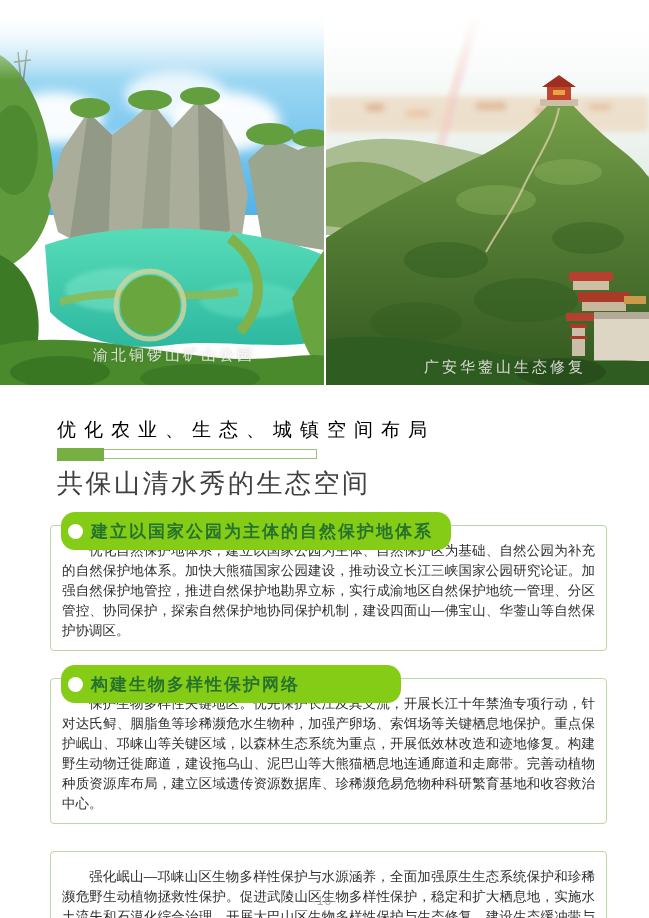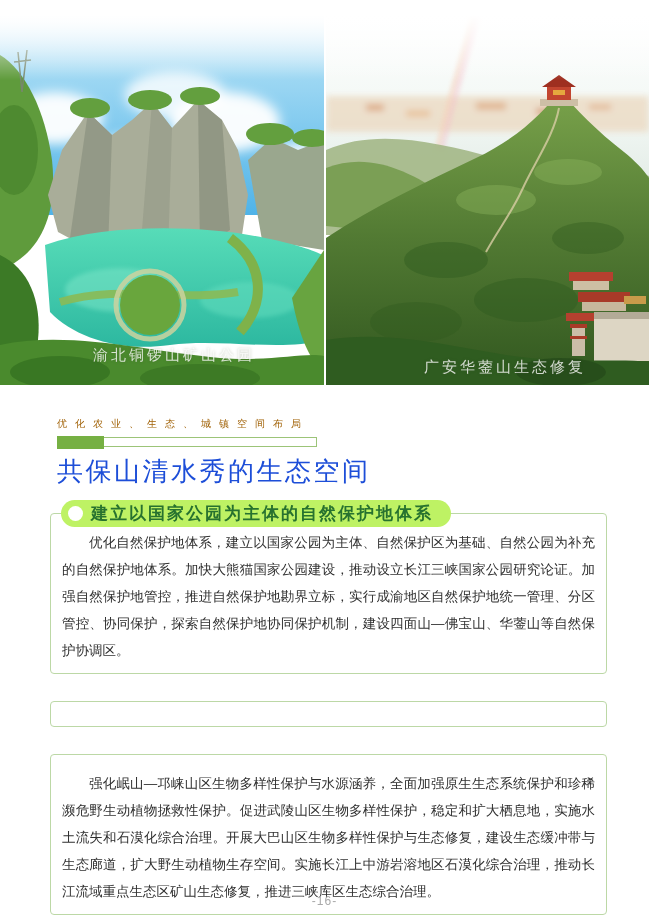--- a/index.html
+++ b/index.html
@@ -14,37 +14,37 @@
   .photo svg { display:block; width:100%; height:100%; }
   .photo-fade { position:absolute; left:0; top:0; width:100%; height:80px;
     background:linear-gradient(#ffffff 18%, rgba(255,255,255,0)); pointer-events:none; }
   .caption { position:absolute; color:rgba(255,255,255,0.78); font-size:15px;
     letter-spacing:3px; text-shadow:0 0 3px rgba(60,80,40,0.35); white-space:nowrap; }
   .caption.c-left  { left:93px;  top:346px; }
   .caption.c-right { left:424px; top:358px; }
 
   
   .header { margin:32px 0 0 57px; }
-  .eyebrow { font-size:10px; letter-spacing:8px; color:#a16207; }
+  .eyebrow { font-size:19px; letter-spacing:8px; color:#000000; }
   .bar { position:relative; margin-top:6px; width:260px; height:10px;
     background:#ffffff; border:1px solid #9cc478; }
   .bar-fill { position:absolute; left:-1px; top:-2px; width:47px; height:13px; background:#76b043; }
-  .page-title { margin-top:7px; font-size:26px; color:#1d4ed8; letter-spacing:2.5px; font-weight:normal; }
+  .page-title { margin-top:7px; font-size:26px; color:#404040; letter-spacing:2.5px; font-weight:normal; }
 
   
   .section { position:relative; margin:24px 0 0 50px; width:557px;
     border:1px solid #bcd8a6; border-radius:4px; padding:15px 11px 9px 11px; }
   .section + .section { margin-top:27px; }
-  .badge { position:absolute; top:-14px; left:10px; height:27px;
+  .badge { position:absolute; top:-14px; left:10px; height:38px;
     display:inline-flex; align-items:center; gap:8px;
-    background:#bef264; border-radius:14px; padding:0 18px 0 7px; }
+    background:#84cc16; border-radius:14px; padding:0 18px 0 7px; }
   .badge.fixed { min-width:340px; }
   .badge .dot { width:15px; height:15px; border-radius:50%; background:#ffffff; flex:none; }
   .badge .btxt { font-size:17px; font-weight:bold; color:#27722f; letter-spacing:2px; white-space:nowrap; }
-  .section p { font-size:13.5px; line-height:27px; color:#2f2f2f;
+  .section p { font-size:13.5px; line-height:20px; color:#2f2f2f;
     text-indent:2em; text-align:justify; }
 
   
   .pageno { position:absolute; bottom:10px; left:0; width:100%; text-align:center;
     color:#a9a9a9; font-size:12px; letter-spacing:1px; }
 </style>
 </head>
 <body>
 
 <div class="page">
@@ -189,20 +189,25 @@
 
   <div class="section">
     <div class="badge">
       <span class="dot"></span>
       <span class="btxt">建立以国家公园为主体的自然保护地体系</span>
     </div>
     <p>优化自然保护地体系，建立以国家公园为主体、自然保护区为基础、自然公园为补充的自然保护地体系。加快大熊猫国家公园建设，推动设立长江三峡国家公园研究论证。加强自然保护地管控，推进自然保护地勘界立标，实行成渝地区自然保护地统一管理、分区管控、协同保护，探索自然保护地协同保护机制，建设四面山—佛宝山、华蓥山等自然保护协调区。</p>
   </div>
 
   <div class="section">
+    <div class="badge fixed">
+      <span class="dot"></span>
+      <span class="btxt">构建生物多样性保护网络</span>
+    </div>
+    <p>保护生物多样性关键地区。优先保护长江及其支流，开展长江十年禁渔专项行动，针对达氏鲟、胭脂鱼等珍稀濒危水生物种，加强产卵场、索饵场等关键栖息地保护。重点保护岷山、邛崃山等关键区域，以森林生态系统为重点，开展低效林改造和迹地修复。构建野生动物迁徙廊道，建设拖乌山、泥巴山等大熊猫栖息地连通廊道和走廊带。完善动植物种质资源库布局，建立区域遗传资源数据库、珍稀濒危易危物种科研繁育基地和收容救治中心。</p>
   </div>
 
   <div class="section">
     <p>强化岷山—邛崃山区生物多样性保护与水源涵养，全面加强原生生态系统保护和珍稀濒危野生动植物拯救性保护。促进武陵山区生物多样性保护，稳定和扩大栖息地，实施水土流失和石漠化综合治理。开展大巴山区生物多样性保护与生态修复，建设生态缓冲带与生态廊道，扩大野生动植物生存空间。实施长江上中游岩溶地区石漠化综合治理，推动长江流域重点生态区矿山生态修复，推进三峡库区生态综合治理。</p>
   </div>
 
   <div class="pageno">-16-</div>
 
 </div>
 

